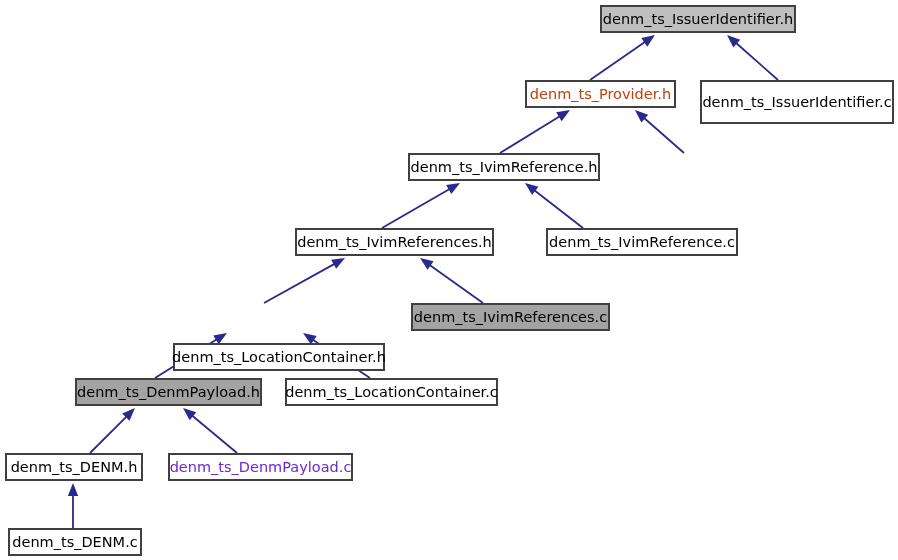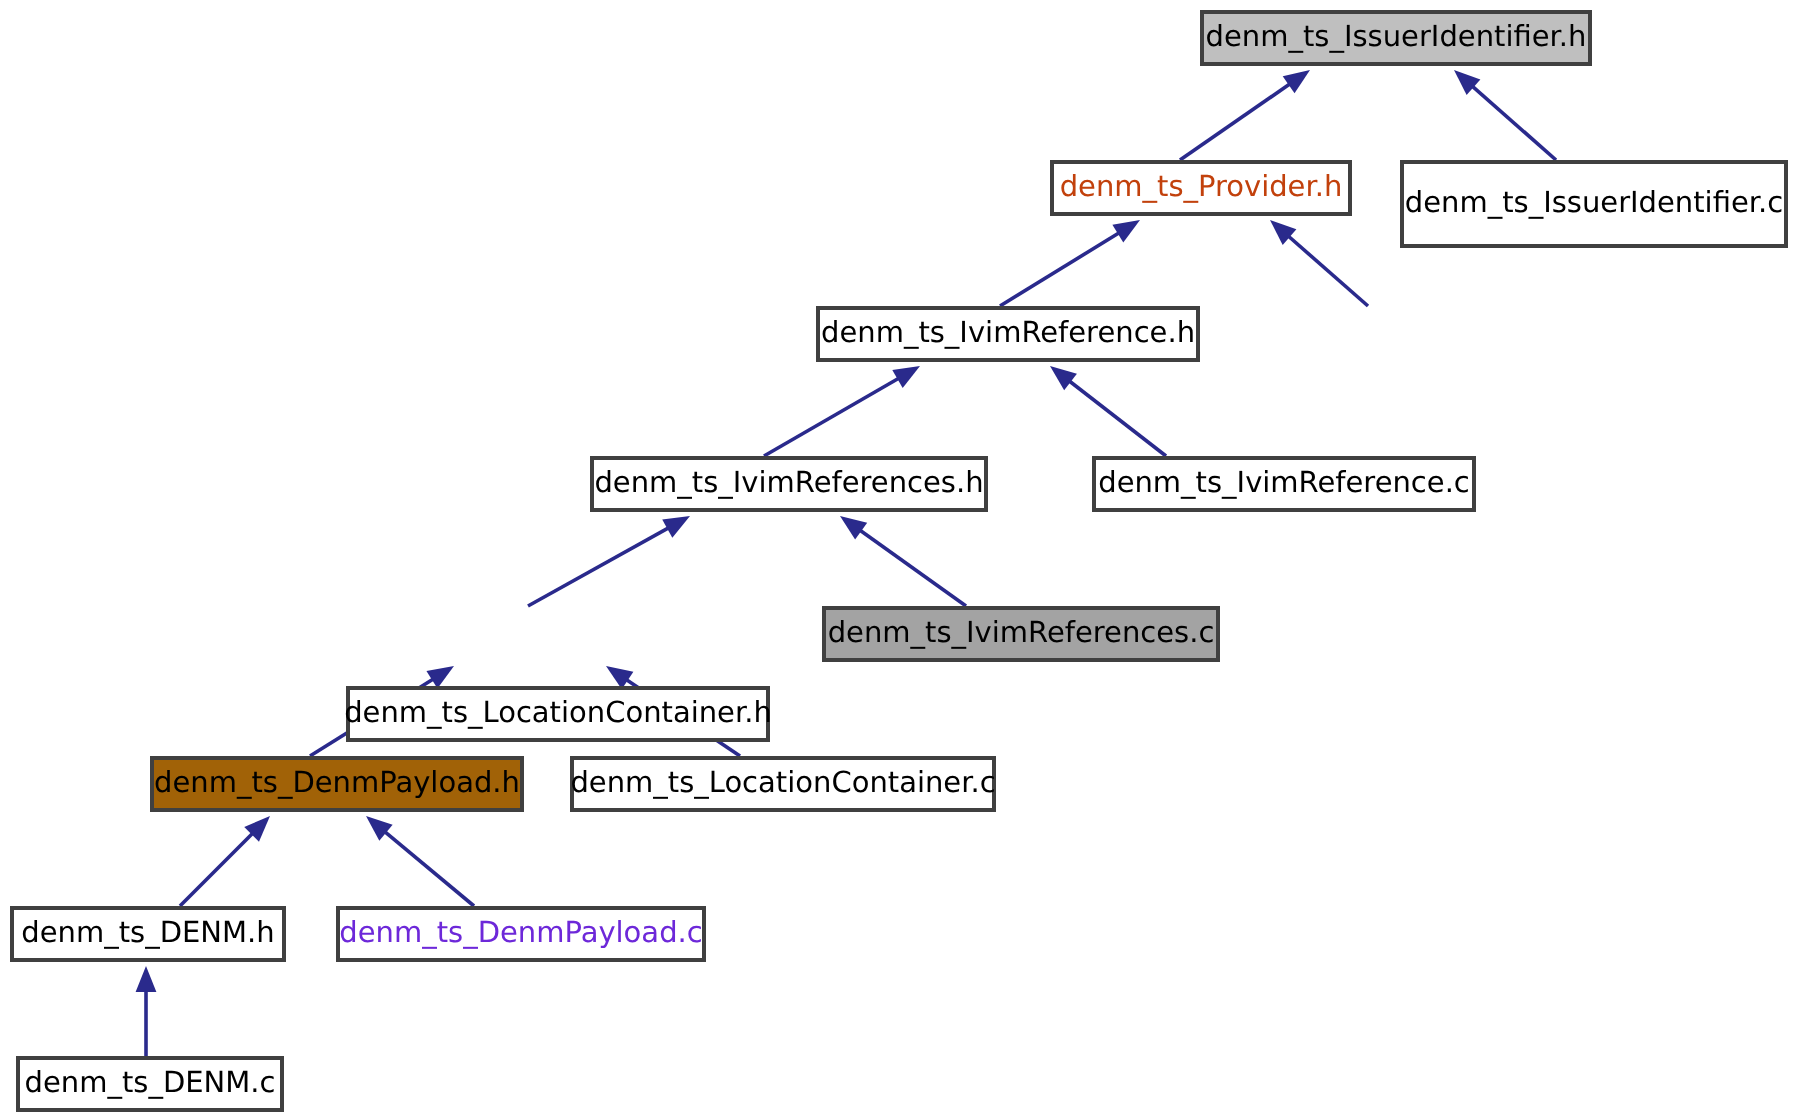--- a/index.html
+++ b/index.html
@@ -96,21 +96,21 @@
     </div>
     <div class="node" style="left: 518px; top: 228px; width: 192px; height: 28px; border-color: rgb(64, 64, 64); background: rgb(255, 255, 255); color: rgb(0, 0, 0); margin-left: 28px;">
       <span class="node-label">denm_ts_IvimReference.c</span>
     </div>
     <div class="node" style="left: 173px; top: 303px; width: 212px; height: 28px; border-color: rgb(64, 64, 64); background: rgb(255, 255, 255); color: rgb(0, 0, 0); margin-top: 40px;">
       <span class="node-label">denm_ts_LocationContainer.h</span>
     </div>
     <div class="node" style="left: 411px; top: 303px; width: 199px; height: 28px; border-color: rgb(64, 64, 64); background: #a3a3a3; color: rgb(0, 0, 0);">
       <span class="node-label">denm_ts_IvimReferences.c</span>
     </div>
-    <div class="node" style="left: 75px; top: 378px; width: 187px; height: 28px; border-color: rgb(64, 64, 64); background: #a16207; color: rgb(0, 0, 0);">
+    <div class="node" style="left: 75px; top: 378px; width: 187px; height: 28px; border-color: rgb(64, 64, 64); background: #a3a3a3; color: rgb(0, 0, 0);">
       <span class="node-label">denm_ts_DenmPayload.h</span>
     </div>
     <div class="node" style="left: 285px; top: 378px; width: 213px; height: 28px; border-color: rgb(64, 64, 64); background: rgb(255, 255, 255); color: rgb(0, 0, 0);">
       <span class="node-label">denm_ts_LocationContainer.c</span>
     </div>
     <div class="node" style="left: 5px; top: 453px; width: 138px; height: 28px; border-color: rgb(64, 64, 64); background: rgb(255, 255, 255); color: rgb(0, 0, 0); align-items: center;">
       <span class="node-label">denm_ts_DENM.h</span>
     </div>
     <div class="node" style="left: 168px; top: 453px; width: 185px; height: 28px; border-color: rgb(64, 64, 64); background: rgb(255, 255, 255); color: #6d28d9;">
       <span class="node-label">denm_ts_DenmPayload.c</span>

